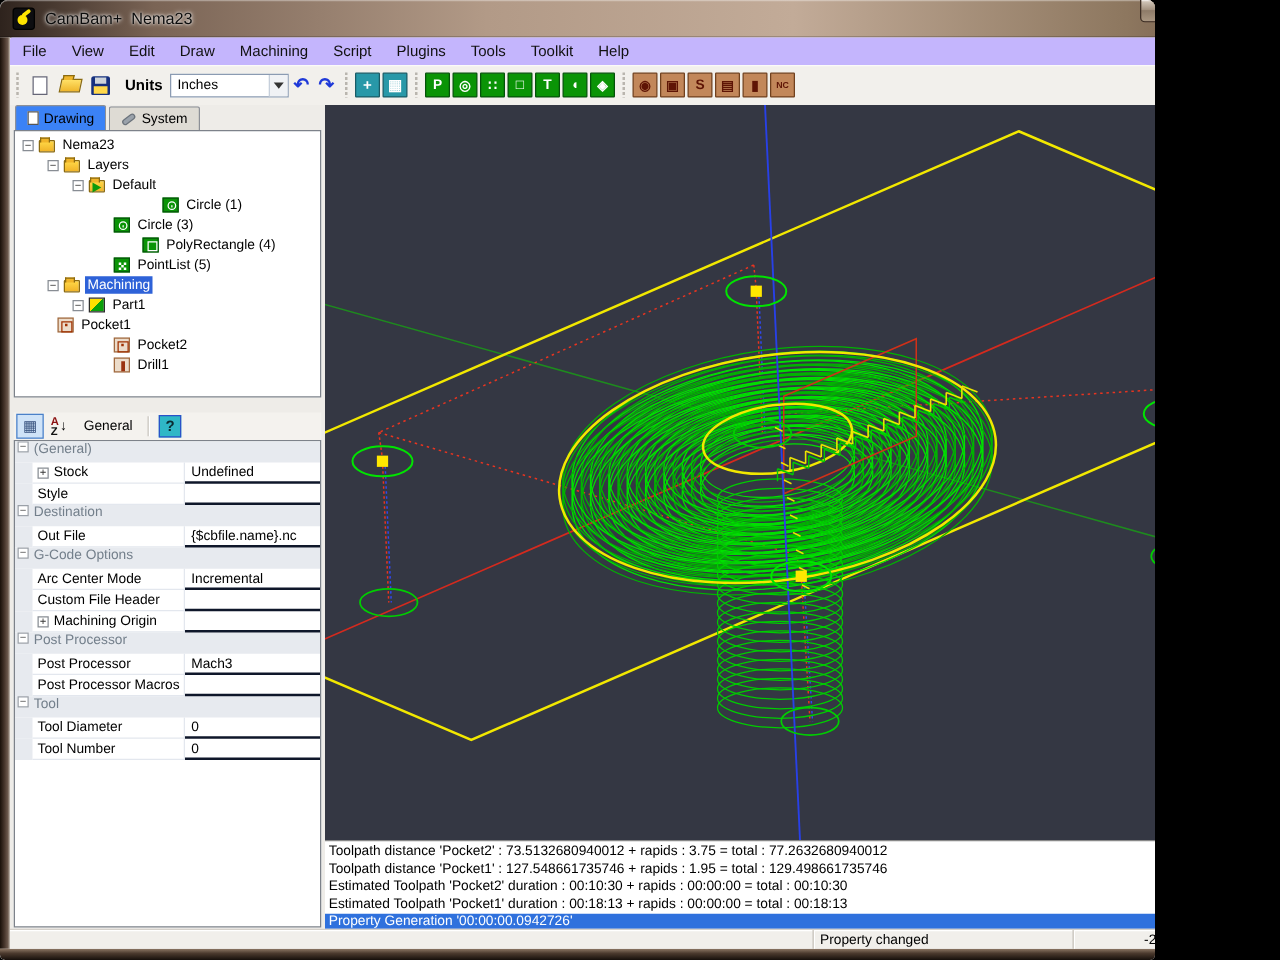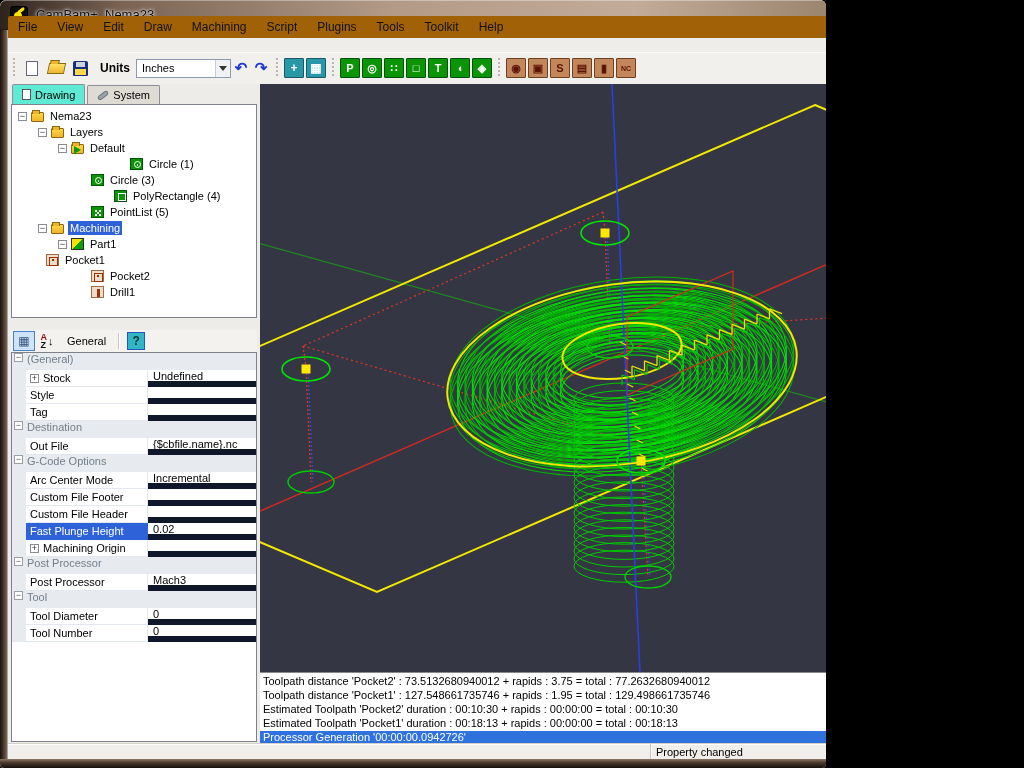--- a/index.html
+++ b/index.html
@@ -1,18 +1,18 @@
 <!DOCTYPE html>
 <html><head>
 <meta charset="utf-8">
 <style>
   * { margin:0; padding:0; box-sizing:border-box; }
   html,body { width:1024px; height:768px; background:#000; }
   body { font-family:"Liberation Sans", sans-serif; font-size:11px; color:#000; }
-  .window { position:relative; width:826px; height:768px; overflow:hidden;
+  .window { position:relative; width:924px; height:768px; overflow:hidden;
             border-radius:6px 6px 4px 4px; background:#efede9; }
 
   
   .titlebar { position:absolute; left:0; top:0; width:1024px; height:30px;
     background:linear-gradient(90deg,#2e231d 0%,#7a6455 12%,#b29a87 38%,#c2ab98 62%,#8d775f 88%,#6a4f41 100%);
     box-shadow:inset 0 1px 0 rgba(255,255,255,.35), inset 0 -1px 0 rgba(0,0,0,.25);
     border-radius:6px 6px 0 0; }
   .app-logo { position:absolute; left:10px; top:6px; width:18px; height:18px; background:#0d0d10;
     border-radius:3px; border:1px solid #000; }
   .app-logo::before { content:""; position:absolute; left:3px; bottom:3px; width:8px; height:8px;
@@ -34,21 +34,21 @@
 
   .border-left { position:absolute; left:0; top:30px; width:8px; height:729px;
     background:linear-gradient(90deg,#191009 0%,#47362c 45%,#6e5b4f 80%,#c9c3ba 100%); }
   .border-right { position:absolute; left:1014px; top:30px; width:10px; height:729px;
     border-left:1px solid #f3f1ec;
     background:linear-gradient(#d9d6d0 0%,#cdcac4 9%,#73574a 13%,#684e41 55%,#705549 86%,#99816c 93%,#33261f 100%); }
   .border-bottom { position:absolute; left:0; top:759px; width:1024px; height:9px;
     background:linear-gradient(#8d7765 0%,#4c3a2e 40%,#160f0b 100%); border-radius:0 0 4px 4px; }
 
   
-  .menubar { position:absolute; left:8px; top:16px; width:1006px; height:22px; background:#a16207;
+  .menubar { position:absolute; left:8px; top:30px; width:1006px; height:22px; background:#c4b5fd;
     display:flex; align-items:center; border-radius:2px 2px 0 0; }
   .menu-item { padding:0 10px; height:22px; line-height:22px; font-size:12px; color:#111; }
   .toolbar { position:absolute; left:8px; top:52px; width:1006px; height:32px; background:#f2f0ec;
     display:flex; align-items:center; box-shadow:inset 0 1px 0 #fbfaf8; }
   .tgrip { width:5px; height:20px; margin:0 3px 0 4px;
     background:repeating-linear-gradient(#b9b5ae 0 2px, transparent 2px 4px); background-size:2px 100%;
     background-repeat:no-repeat; background-position:1px 0; }
   .tbtn { width:22px; height:22px; margin:0 1px; display:flex; align-items:center; justify-content:center; }
   .ic-new { width:12px; height:15px; background:#fff; border:1px solid #667; }
   .ic-open { width:17px; height:11px; background:linear-gradient(#ffe066,#efb62c); border:1px solid #8a6a10;
@@ -70,21 +70,21 @@
   .sq-teal { background:#2898a8; border:1px solid #195b66; color:#fff; font-size:12px; }
   .sq-green { background:#0a9406; border:1px solid #04520a; color:#fff; font-size:11px; }
   .sq-brown { background:#c2875a; border:1px solid #70401e; color:#5e1405; font-size:11px; }
   .sq-brown.tiny { font-size:7px; letter-spacing:0; }
 
   
   .left-panel { position:absolute; left:8px; top:84px; width:252px; height:659px; background:#eeece8; }
   .tabs { position:absolute; left:4px; top:0; height:20px; display:flex; align-items:flex-end; }
   .tab { height:19px; padding:0 9px; display:flex; align-items:center; gap:4px; font-size:11px;
     background:#dedbd4; border:1px solid #8d9097; border-bottom:none; border-radius:2px 2px 0 0; margin-right:2px; }
-  .tab.active { background:#5eead4; height:20px; }
+  .tab.active { background:#3b82f6; height:20px; }
   .ic-page { width:9px; height:11px; background:#fff; border:1px solid #555; }
   .ic-wrench { width:12px; height:5px; background:#9aa2ab; border:1px solid #6b737c; border-radius:3px;
     transform:rotate(-38deg); }
   .tree-box { position:absolute; left:3px; top:20px; width:246px; height:214px; background:#fff;
     border:1px solid #7d828a; overflow:hidden; padding-top:3px; }
   .trow { height:16px; display:flex; align-items:center; font-size:11px; white-space:nowrap; }
   .texp { width:9px; height:9px; border:1px solid #888d94; background:#fff; font-size:9px; line-height:7px;
     text-align:center; color:#333; margin-right:4px; flex:0 0 auto; }
   .tico { width:13px; height:12px; margin-right:4px; position:relative; flex:0 0 auto; }
   .tlabel { padding:0 2px; line-height:14px; }
@@ -120,21 +120,21 @@
   .pgt-adv { font-size:11px; padding:0 8px; }
   .pgt-sep { width:1px; height:16px; background:#c9c5bf; margin:0 4px; box-shadow:1px 0 0 #fff; }
   .pgt-help { width:18px; height:18px; margin-left:4px; background:#2fb7c6; border:1px solid #2a52c8;
     color:#0b2a30; font-weight:bold; font-size:12px; display:flex; align-items:center; justify-content:center; }
   .prop-grid { position:absolute; left:3px; top:268px; width:246px; height:390px; background:#fff;
     border:1px solid #7d828a; overflow:hidden; }
   .pgrow { display:flex; height:17px; font-size:11px; }
   .pgut { width:14px; flex:0 0 auto; background:#e7eaef; }
   .pname { width:122px; flex:0 0 auto; display:flex; align-items:center; gap:4px; padding-left:4px;
     border-right:1px solid #e3e7ee; border-bottom:1px solid #e3e7ee; }
-  .pval { flex:1; display:flex; align-items:center; padding-left:5px; border-bottom:6px solid #0f172a;
+  .pval { flex:1; display:flex; align-items:center; padding-left:5px; border-bottom:2px solid #0f172a;
     white-space:nowrap; overflow:hidden; }
   .pgrow.cat { background:#e7eaef; color:#737f8b; }
   .pgrow.cat .cexp { width:9px; height:9px; border:1px solid #9aa0a8; background:#fff; color:#555;
     font-size:9px; line-height:7px; text-align:center; margin:0 4px 0 2px; }
   .pexp { width:9px; height:9px; border:1px solid #888d94; background:#fff; color:#333;
     font-size:9px; line-height:7px; text-align:center; flex:0 0 auto; }
   .pgrow.sel .pname { background:#2e62d8; color:#fff; border-color:#2e62d8; }
 
   
   .viewport { position:absolute; left:260px; top:84px; width:754px; height:588px; background:#343743; }
@@ -358,27 +358,20 @@
           </span>
           <span class="pval">Undefined</span>
         </div>
       <div class="pgrow">
           <span class="pgut"></span>
           <span class="pname">
             <span>Style</span>
           </span>
           <span class="pval"></span>
         </div>
-      <div class="pgrow">
-          <span class="pgut"></span>
-          <span class="pname">
-            <span>Tag</span>
-          </span>
-          <span class="pval"></span>
-        </div>
       <div class="pgrow cat">
           <span class="cexp">−</span>
           <span>Destination</span>
         </div>
       <div class="pgrow">
           <span class="pgut"></span>
           <span class="pname">
             <span>Out File</span>
           </span>
           <span class="pval">{$cbfile.name}.nc</span>
@@ -390,56 +383,49 @@
       <div class="pgrow">
           <span class="pgut"></span>
           <span class="pname">
             <span>Arc Center Mode</span>
           </span>
           <span class="pval">Incremental</span>
         </div>
       <div class="pgrow">
           <span class="pgut"></span>
           <span class="pname">
-            <span>Custom File Footer</span>
+            <span>Custom File Header</span>
           </span>
           <span class="pval"></span>
-        </div>
-      <div class="pgrow">
-          <span class="pgut"></span>
-          <span class="pname">
-            <span>Custom File Header</span>
-          </span>
-          <span class="pval"></span>
-        </div>
-      <div class="pgrow sel">
-          <span class="pgut"></span>
-          <span class="pname">
-            <span>Fast Plunge Height</span>
-          </span>
-          <span class="pval">0.02</span>
         </div>
       <div class="pgrow">
           <span class="pgut"></span>
           <span class="pname">
             <span class="pexp">+</span>
             <span>Machining Origin</span>
           </span>
           <span class="pval"></span>
         </div>
       <div class="pgrow cat">
           <span class="cexp">−</span>
           <span>Post Processor</span>
         </div>
       <div class="pgrow">
           <span class="pgut"></span>
           <span class="pname">
             <span>Post Processor</span>
           </span>
           <span class="pval">Mach3</span>
+        </div>
+      <div class="pgrow">
+          <span class="pgut"></span>
+          <span class="pname">
+            <span>Post Processor Macros</span>
+          </span>
+          <span class="pval"></span>
         </div>
       <div class="pgrow cat">
           <span class="cexp">−</span>
           <span>Tool</span>
         </div>
       <div class="pgrow">
           <span class="pgut"></span>
           <span class="pname">
             <span>Tool Diameter</span>
           </span>
@@ -638,21 +624,21 @@
         <ellipse cx="684" cy="361" rx="23" ry="11" fill="none" stroke="#00ce00" stroke-width="1.4" transform="rotate(0 684 361)"></ellipse>
         <ellipse cx="388" cy="493" rx="23" ry="11" fill="none" stroke="#00ce00" stroke-width="1.4" transform="rotate(0 388 493)"></ellipse>
       </svg>
   </div>
 
   <div class="logbox">
     <div class="logline">Toolpath distance 'Pocket2' : 73.5132680940012 + rapids : 3.75 = total : 77.2632680940012</div>
     <div class="logline">Toolpath distance 'Pocket1' : 127.548661735746 + rapids : 1.95 = total : 129.498661735746</div>
     <div class="logline">Estimated Toolpath 'Pocket2' duration : 00:10:30 + rapids : 00:00:00 = total : 00:10:30</div>
     <div class="logline">Estimated Toolpath 'Pocket1' duration : 00:18:13 + rapids : 00:00:00 = total : 00:18:13</div>
-    <div class="logline sel">Processor Generation '00:00:00.0942726'</div>
+    <div class="logline sel">Property Generation '00:00:00.0942726'</div>
   </div>
 
   <div class="statusbar">
     <div class="sb-panel sb-left"></div>
     <div class="sb-panel sb-mid">Property changed</div>
     <div class="sb-panel sb-right">-2.6875, -0.5000</div>
     <div class="sb-grip"></div>
   </div>
 
 </div>

